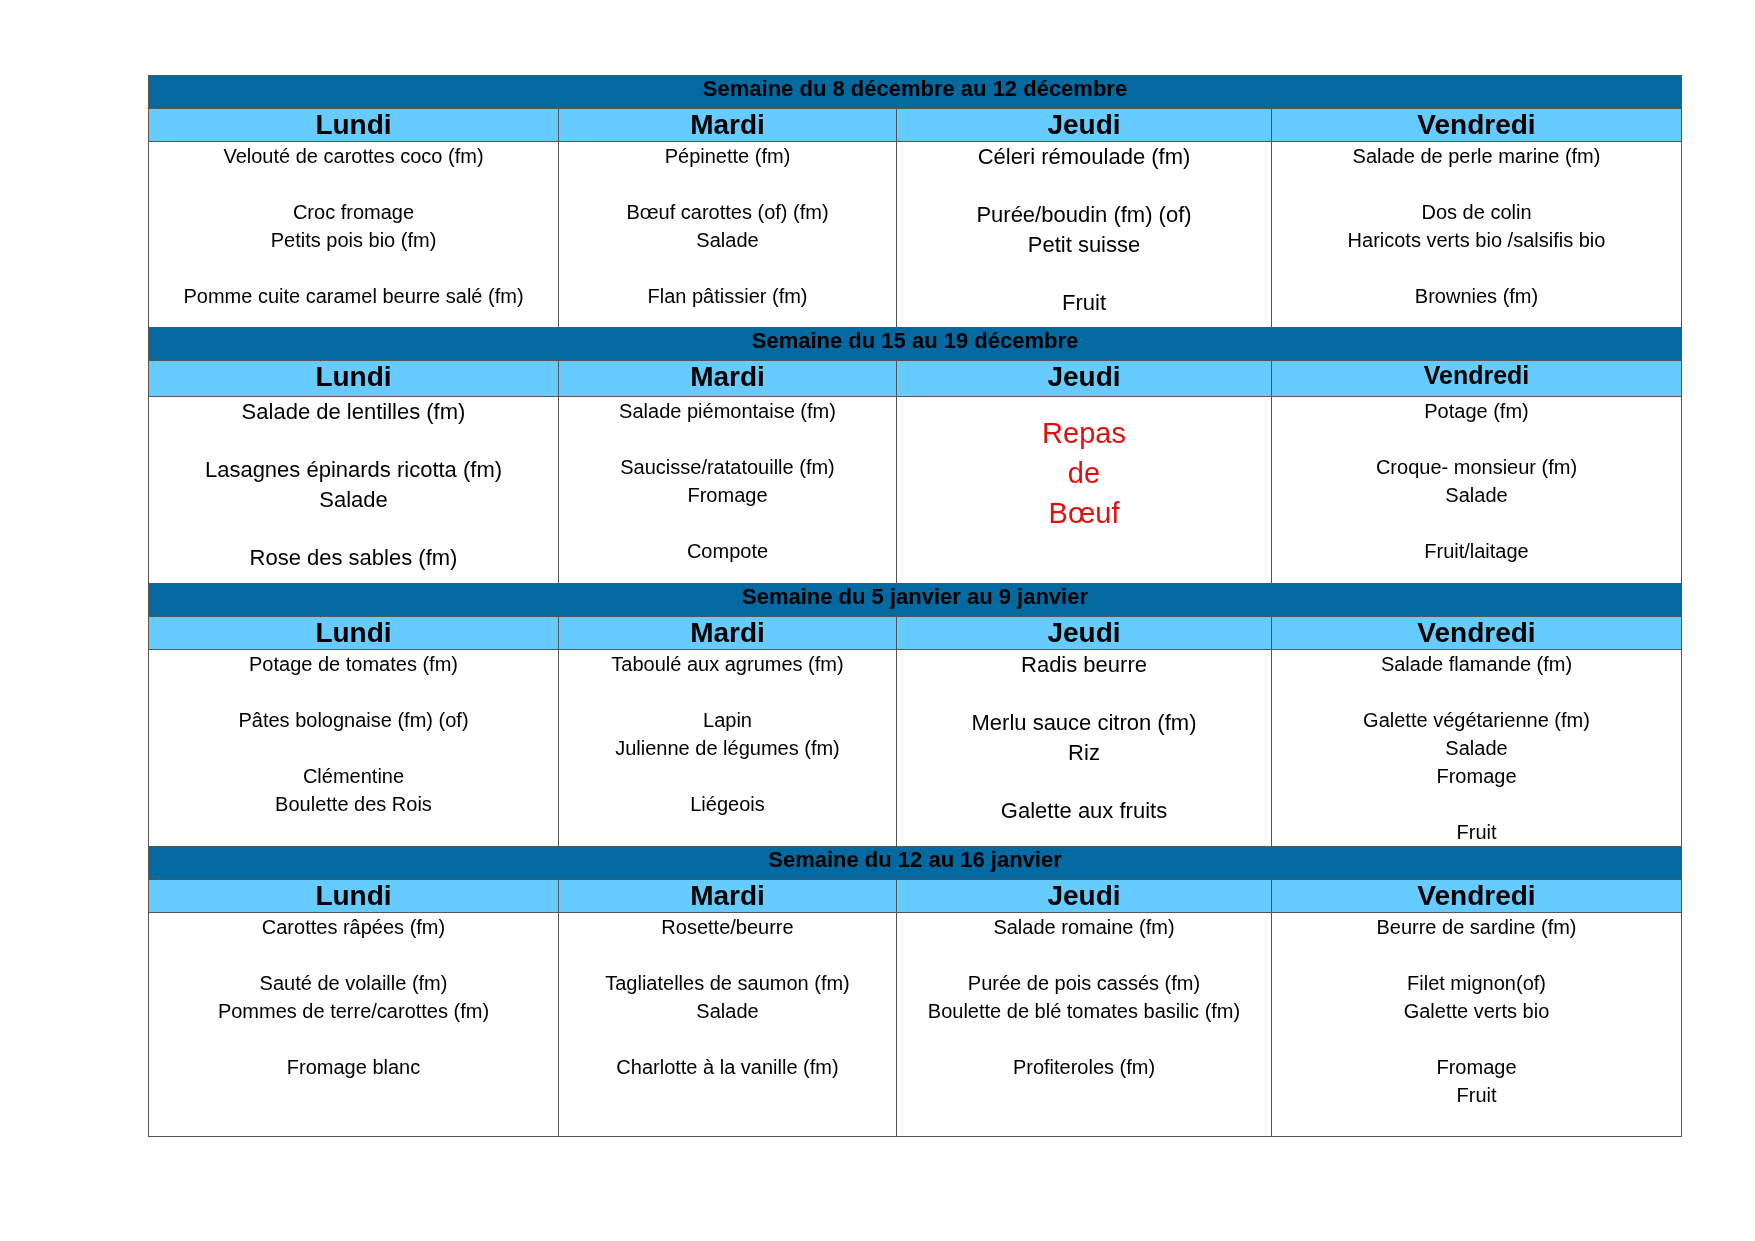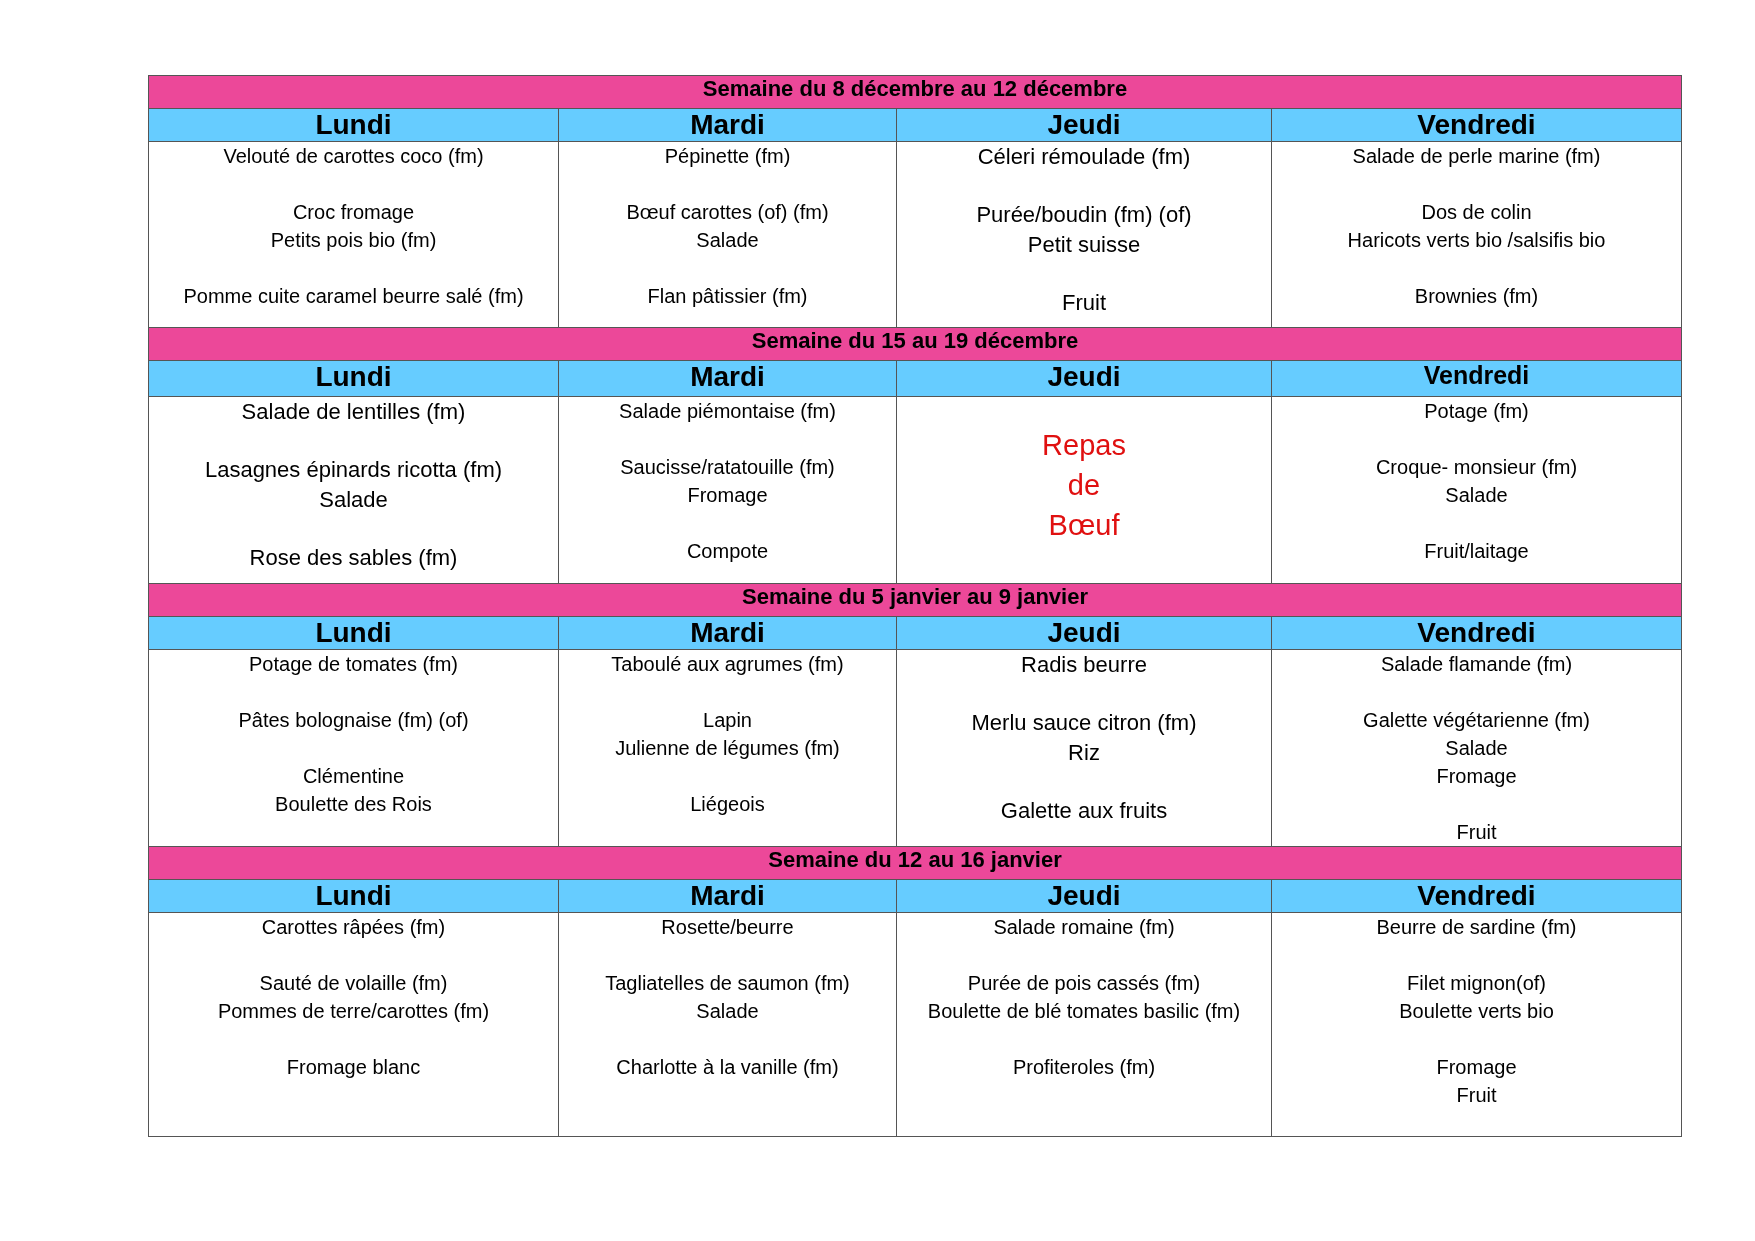--- a/index.html
+++ b/index.html
@@ -1,31 +1,31 @@
 <!DOCTYPE html>
 <html><head>
 <meta charset="utf-8">
 <style>
   html, body { margin:0; padding:0; background:#ffffff; }
   body { width:1755px; height:1241px; position:relative; overflow:hidden;
          font-family:"Liberation Sans", "DejaVu Sans", sans-serif; color:#000; }
   #menu-table { position:absolute; left:148px; top:75px; width:1533px;
                 border-collapse:collapse; table-layout:fixed; }
   #menu-table td { border:1.5px solid #555; padding:0; text-align:center; vertical-align:top; }
-  .week-row td { background:#ec4899; font-weight:bold; font-size:22px; height:32px;
+  .week-row td { background:#0369a1; font-weight:bold; font-size:22px; height:32px;
                  vertical-align:middle; border-color:#222; }
   .day-row td { background:#66ccff; font-weight:bold; font-size:28px; height:30px;
                 vertical-align:middle; }
   .day-row td.big { font-size:25px; }
   .body-row td { font-size:20px; line-height:28px; padding-top:2px; }
   .line { display:block; min-height:28px; white-space:nowrap; }
   .green { color:#000000; }
   .red { color:#e01010; }
   .lg { font-size:22px; line-height:30px; }
-  .noel { font-size:29px; line-height:40px; padding-top:28px; display:block; }
+  .noel { font-size:29px; line-height:40px; padding-top:16px; display:block; }
 </style>
 </head>
 <body>
 
 <table id="menu-table">
   <colgroup>
     <col style="width:410px">
       <col style="width:338px">
       <col style="width:375px">
       <col style="width:410px">
@@ -195,20 +195,20 @@
         <span class="line"></span>
         <span class="line">Purée de pois cassés (fm)</span>
         <span class="line">Boulette de blé tomates basilic (fm)</span>
         <span class="line"></span>
         <span class="line">Profiteroles (fm)</span>
       </td>
       <td>
         <span class="line">Beurre de sardine (fm)</span>
         <span class="line"></span>
         <span class="line">Filet mignon(of)</span>
-        <span class="line">Boulette verts bio</span>
+        <span class="line">Galette verts bio</span>
         <span class="line"></span>
         <span class="line">Fromage</span>
         <span class="line">Fruit</span>
       </td>
     </tr>
   </tbody>
 </table>
 
 </body></html>

